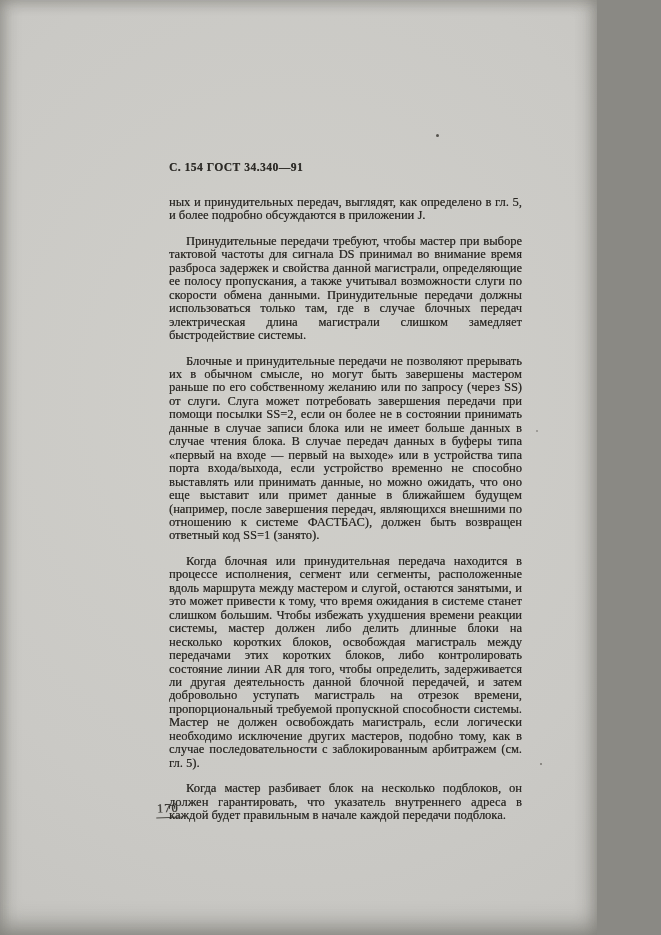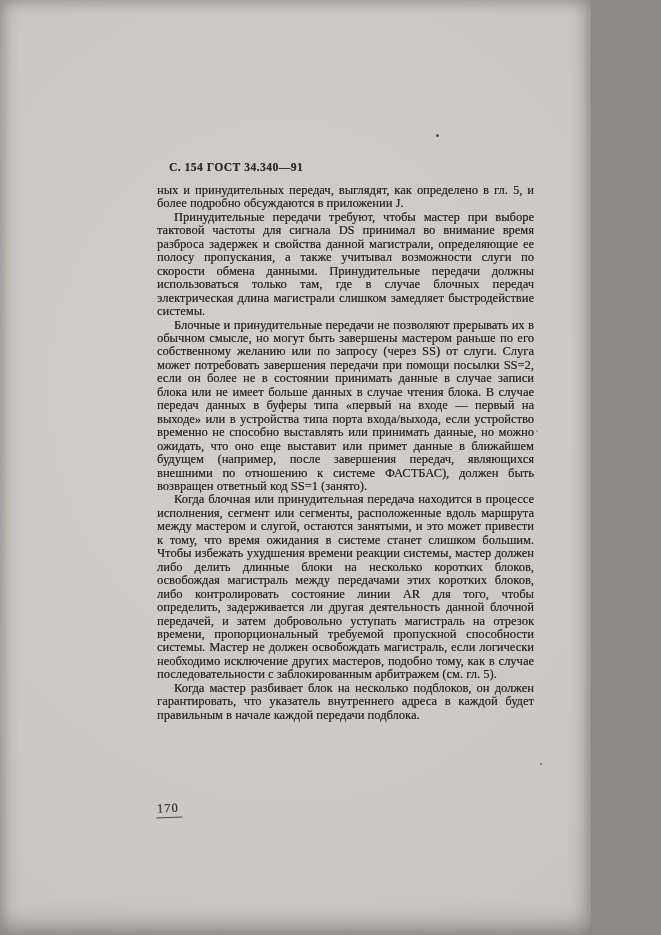--- a/index.html
+++ b/index.html
@@ -2,33 +2,32 @@
 <html lang="ru"><head>
 <meta charset="utf-8">
 <style>
   html, body {
     margin: 0;
     padding: 0;
     background: #8a8984;
   }
   .scan-page {
     position: relative;
-    width: 550px;
+    width: 597px;
     height: 935px;
     overflow: hidden;
     font-family: "Liberation Serif", "DejaVu Serif", serif;
     background:
       radial-gradient(ellipse 130% 95% at 48% 42%,
         #d0cfca 0%, #cac9c5 50%, #c4c3bf 80%, #bab9b5 100%);
     box-shadow:
       inset 0 -12px 20px rgba(88, 86, 80, 0.38),
       inset -7px 0 16px rgba(88, 86, 80, 0.20),
       inset 5px 0 14px rgba(88, 86, 80, 0.14),
       inset 0 5px 12px rgba(88, 86, 80, 0.14);
-    padding-left: 41px;
   }
   .page-header {
     position: absolute;
     left: 169px;
     top: 161px;
     font-size: 11.5px;
     font-weight: bold;
     letter-spacing: 0.5px;
     color: #2c2a26;
     text-shadow: 0.2px 0 0 rgba(44, 42, 38, 0.6);
@@ -40,21 +39,21 @@
     top: 184px;
     width: 377px;
     color: #2a2824;
     font-size: 12.4px;
     line-height: 13.45px;
     text-align: justify;
     text-shadow: 0.25px 0 0 rgba(42, 40, 36, 0.65);
     letter-spacing: 0.05px;
   }
   .para {
-    margin: 0;
+    margin: 12px;
     text-indent: 17px;
     hyphens: auto;
     -webkit-hyphens: auto;
   }
   .para.cont {
     text-indent: 0;
   }
   .page-number {
     position: absolute;
     left: 156px;

